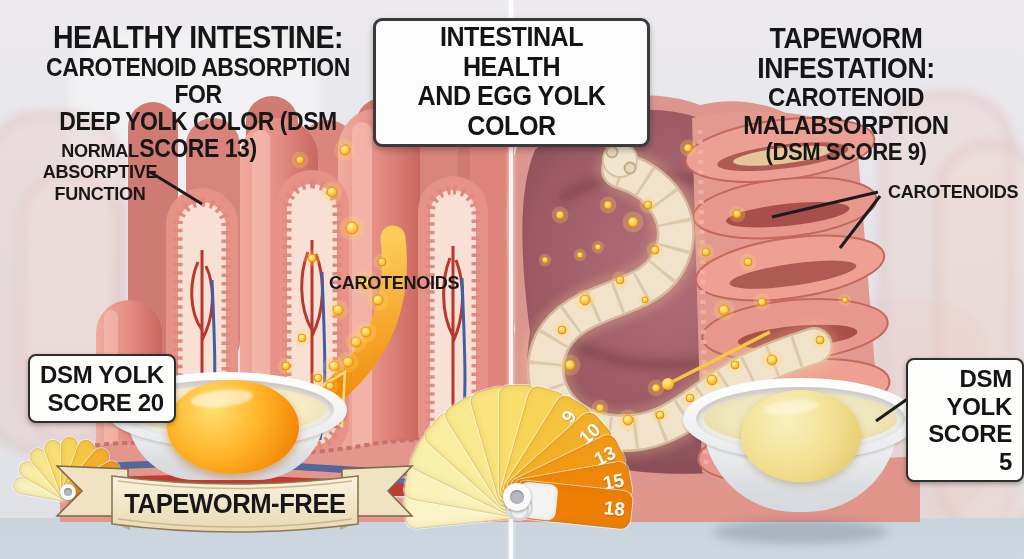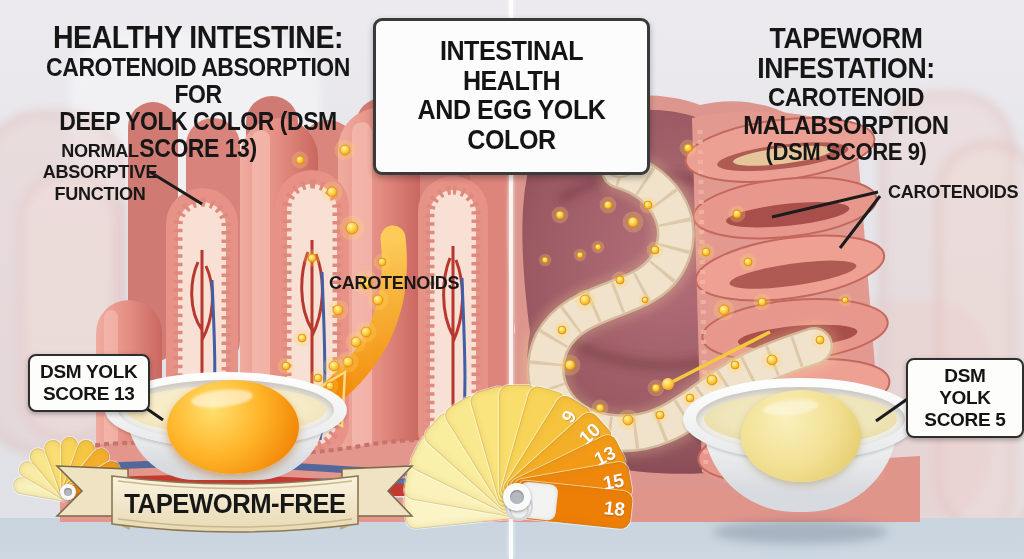--- a/index.html
+++ b/index.html
@@ -14,28 +14,28 @@
   .divider{position:absolute;left:509px;top:0;width:4px;height:559px;
            background:rgba(255,255,255,.9);z-index:5;box-shadow:0 0 4px rgba(255,255,255,.8);}
   
   .ttl{position:absolute;color:#161616;text-align:center;font-weight:bold;
        transform:scaleX(.92);transform-origin:center top;letter-spacing:-.5px;z-index:9;}
   .ttl .l1{font-size:31px;line-height:1.02;}
   .ttl .l2{font-size:25px;line-height:1.08;}
   .ttl .l3{font-size:25px;line-height:1.08;}
   .center-box{position:absolute;left:373px;top:18px;width:277px;box-sizing:border-box;
               background:#fcfcfc;border:3px solid #3a3a3a;border-radius:9px;
-              box-shadow:0 3px 6px rgba(0,0,0,.28);padding:16px 4px;z-index:9;
+              box-shadow:0 3px 6px rgba(0,0,0,.28);padding:2px 4px;z-index:9;
               text-align:center;font-weight:bold;color:#141414;}
   .center-box .cl{font-size:27px;line-height:1.1;transform:scaleX(.93);letter-spacing:-.5px;}
   .small-label{position:absolute;color:#181818;font-weight:bold;text-align:center;
                transform:scaleX(.95);letter-spacing:-.3px;z-index:9;}
   .callout{position:absolute;background:#fdfdfc;border:2.5px solid #2e2e2e;border-radius:8px;
-           box-shadow:0 2px 5px rgba(0,0,0,.3);padding:5px 10px;text-align:center;
-           color:#141414;font-weight:bold;font-size:19px;line-height:1.15;z-index:9;
+           box-shadow:0 2px 5px rgba(0,0,0,.3);padding:5px 10px;text-align:right;
+           color:#141414;font-weight:bold;font-size:24px;line-height:1.15;z-index:9;
            letter-spacing:-.3px;}
   .banner-text{position:absolute;left:118px;top:489px;width:234px;text-align:center;
                font-weight:bold;font-size:27px;letter-spacing:-.5px;color:#171717;
                transform:scaleX(.95);z-index:9;}
   
   .fan{position:absolute;z-index:6;}
   .fan .blade{position:absolute;transform-origin:50% 100%;
               border-radius:10px 10px 6px 6px;
               box-shadow:0 0 0 1px rgba(255,255,255,.55), inset 0 0 6px rgba(190,130,30,.18);}
   .fan .big-num{position:absolute;top:5px;left:50%;transform:translateX(-50%) rotate(-90deg);
@@ -463,21 +463,21 @@
     <div>ABSORPTIVE</div>
     <div>FUNCTION</div>
   </div>
 
   <div class="small-label" style="left:326px;top:272px;width:118px;font-size:19px;">CAROTENOIDS</div>
 
   <div class="small-label" style="left:885px;top:181px;width:118px;font-size:19px;">CAROTENOIDS</div>
 
   <div class="callout" style="left:28px;top:354px;">
     <div>DSM YOLK</div>
-    <div>SCORE 13</div>
+    <div>SCORE 20</div>
   </div>
 
   <div class="callout" style="left:906px;top:358px;">
     <div>DSM YOLK</div>
     <div>SCORE 5</div>
   </div>
 
 </div>
 
 </body></html>

